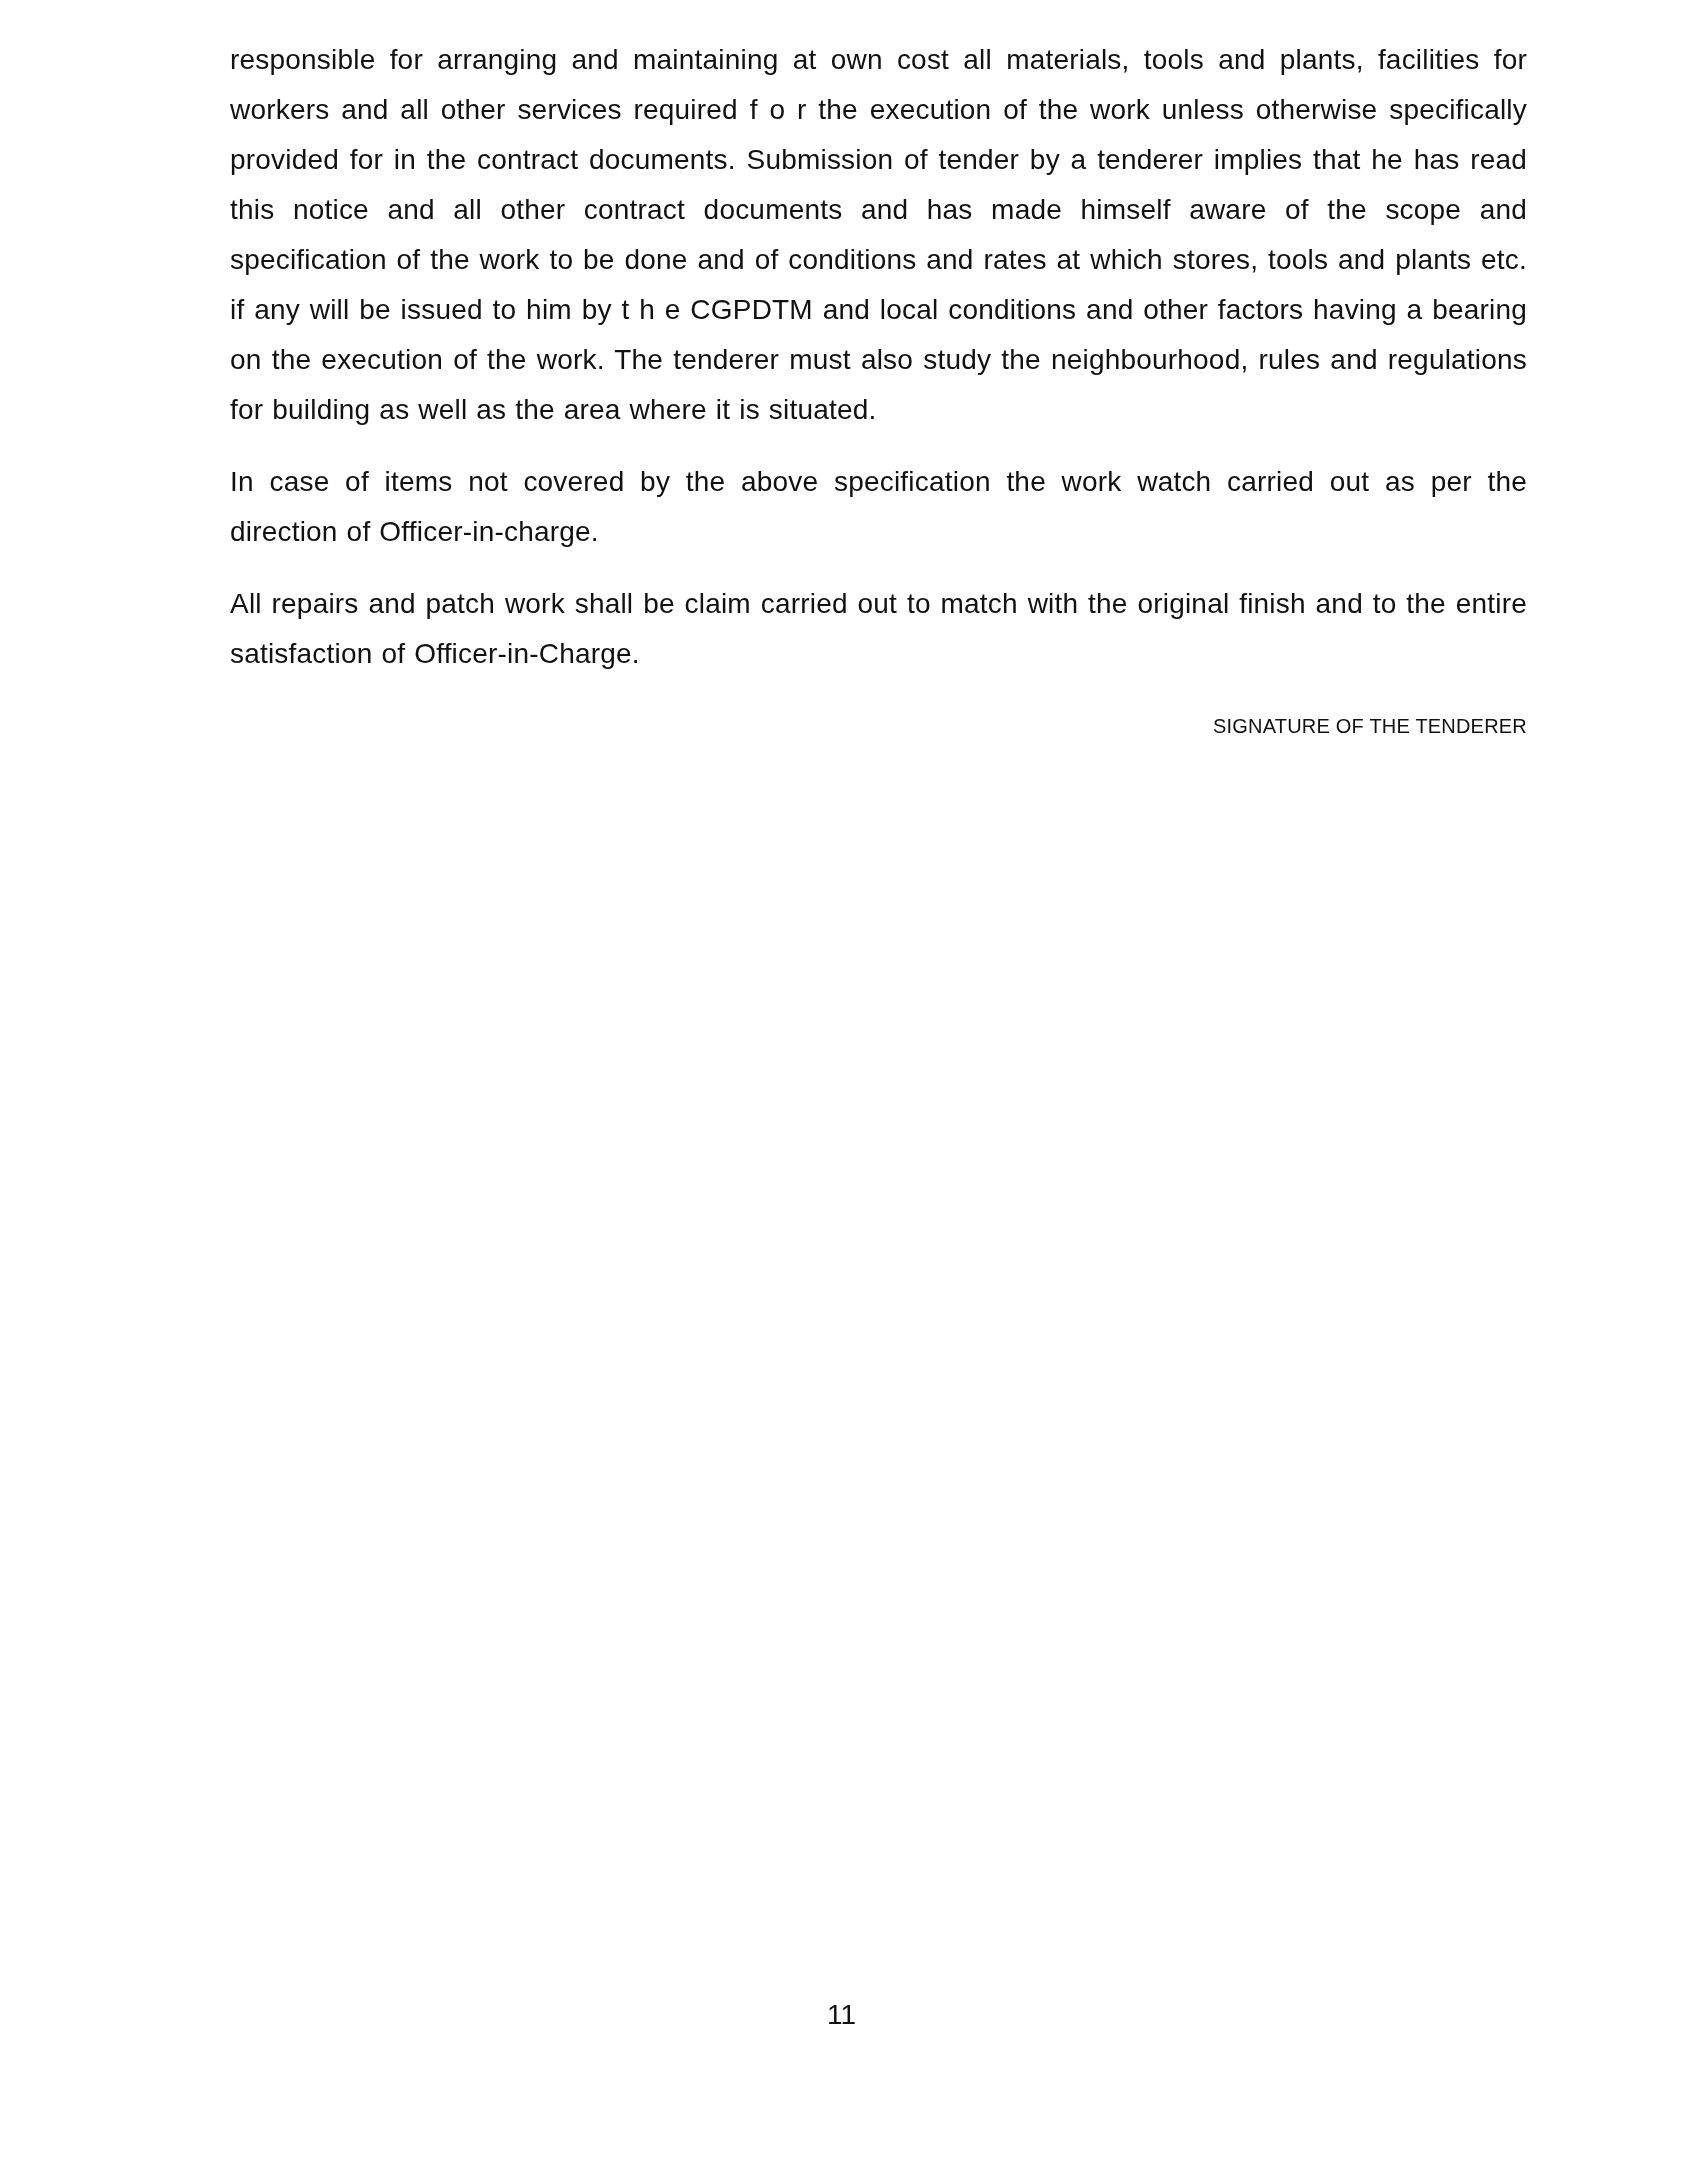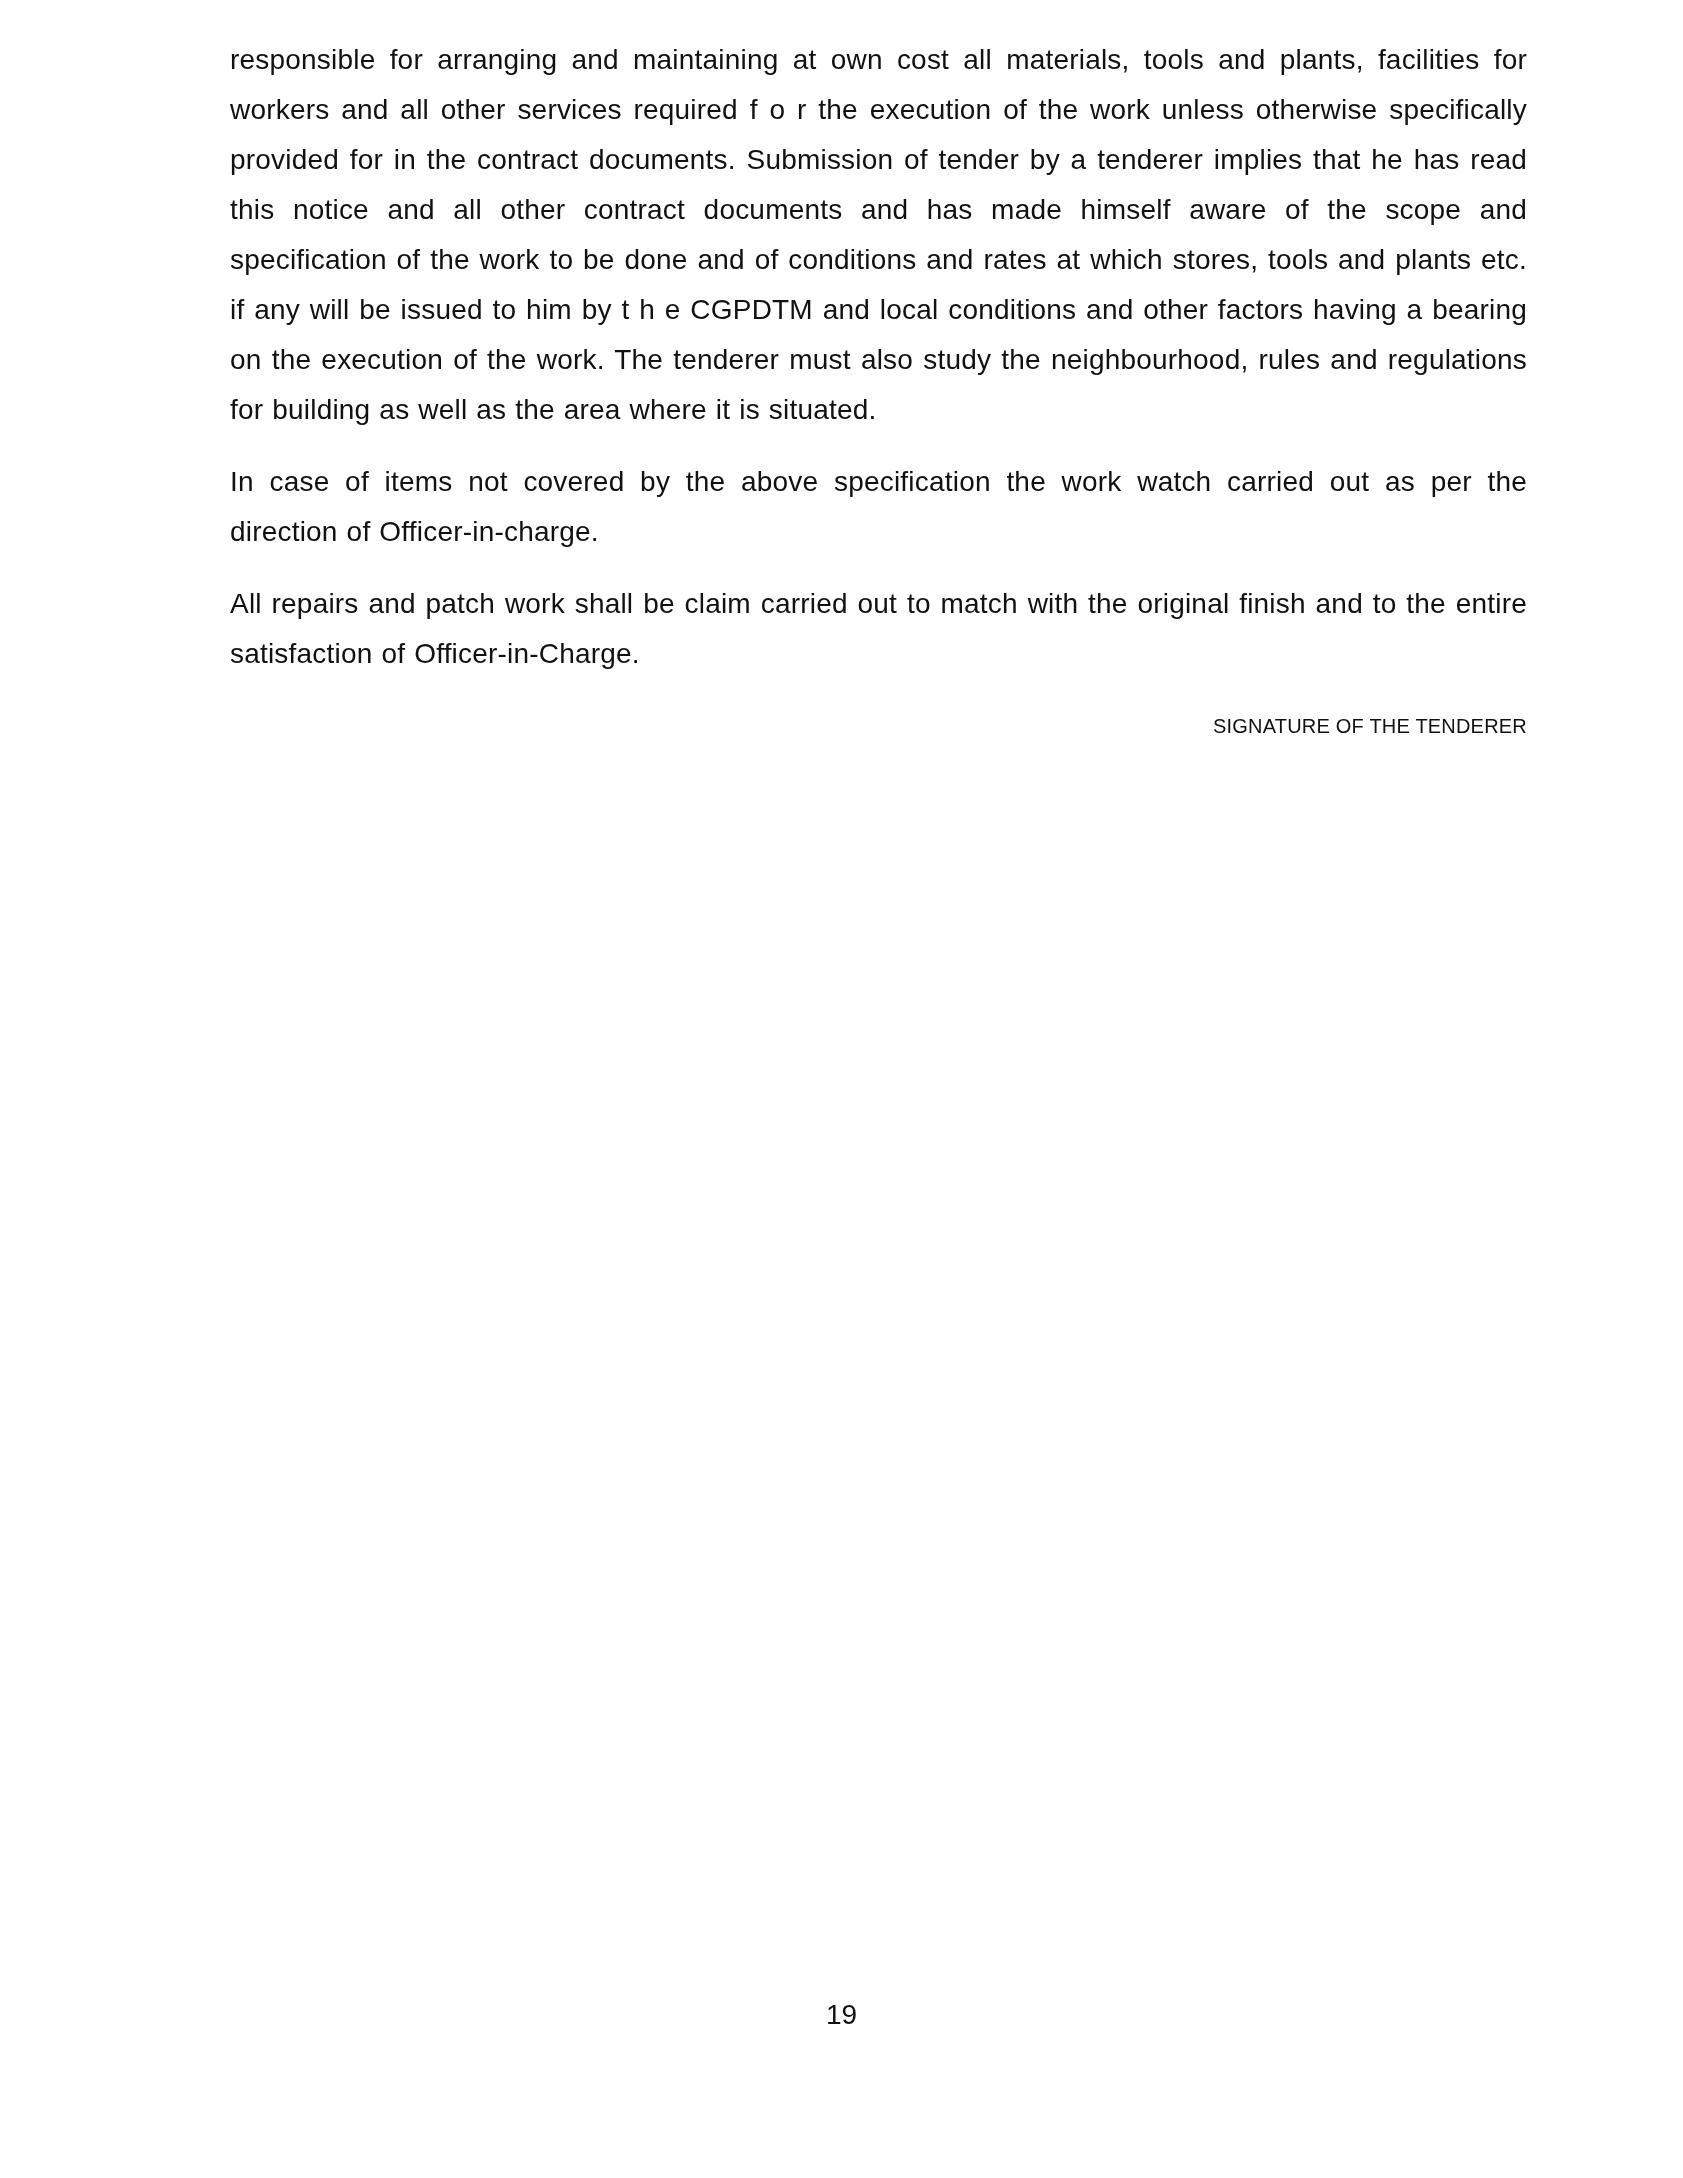--- a/index.html
+++ b/index.html
@@ -52,15 +52,15 @@
 </head>
 <body>
 
 <div class="page">
   <div class="content">
     <p class="para">responsible for arranging and maintaining at own cost all materials, tools and plants, facilities for workers and all other services required f&nbsp;o&nbsp;r the execution of the work unless otherwise specifically provided for in the contract documents. Submission of tender by a tenderer implies that he has read this notice and all other contract documents and has made himself aware of the scope and specification of the work to be done and of conditions and rates at which stores, tools and plants etc. if any will be issued to him by t&nbsp;h&nbsp;e CGPDTM and local conditions and other factors having a bearing on the execution of the work. The tenderer must also study the neighbourhood, rules and regulations for building as well as the area where it is situated.</p>
     <p class="para">In case of items not covered by the above specification the work watch carried out as per the direction of Officer-in-charge.</p>
     <p class="para">All repairs and patch work shall be claim carried out to match with the original finish and to the entire satisfaction of Officer-in-Charge.</p>
     <p class="signature">SIGNATURE OF THE TENDERER</p>
   </div>
-  <div class="page-number">19</div>
+  <div class="page-number">11</div>
 </div>
 
 
 </body></html>

